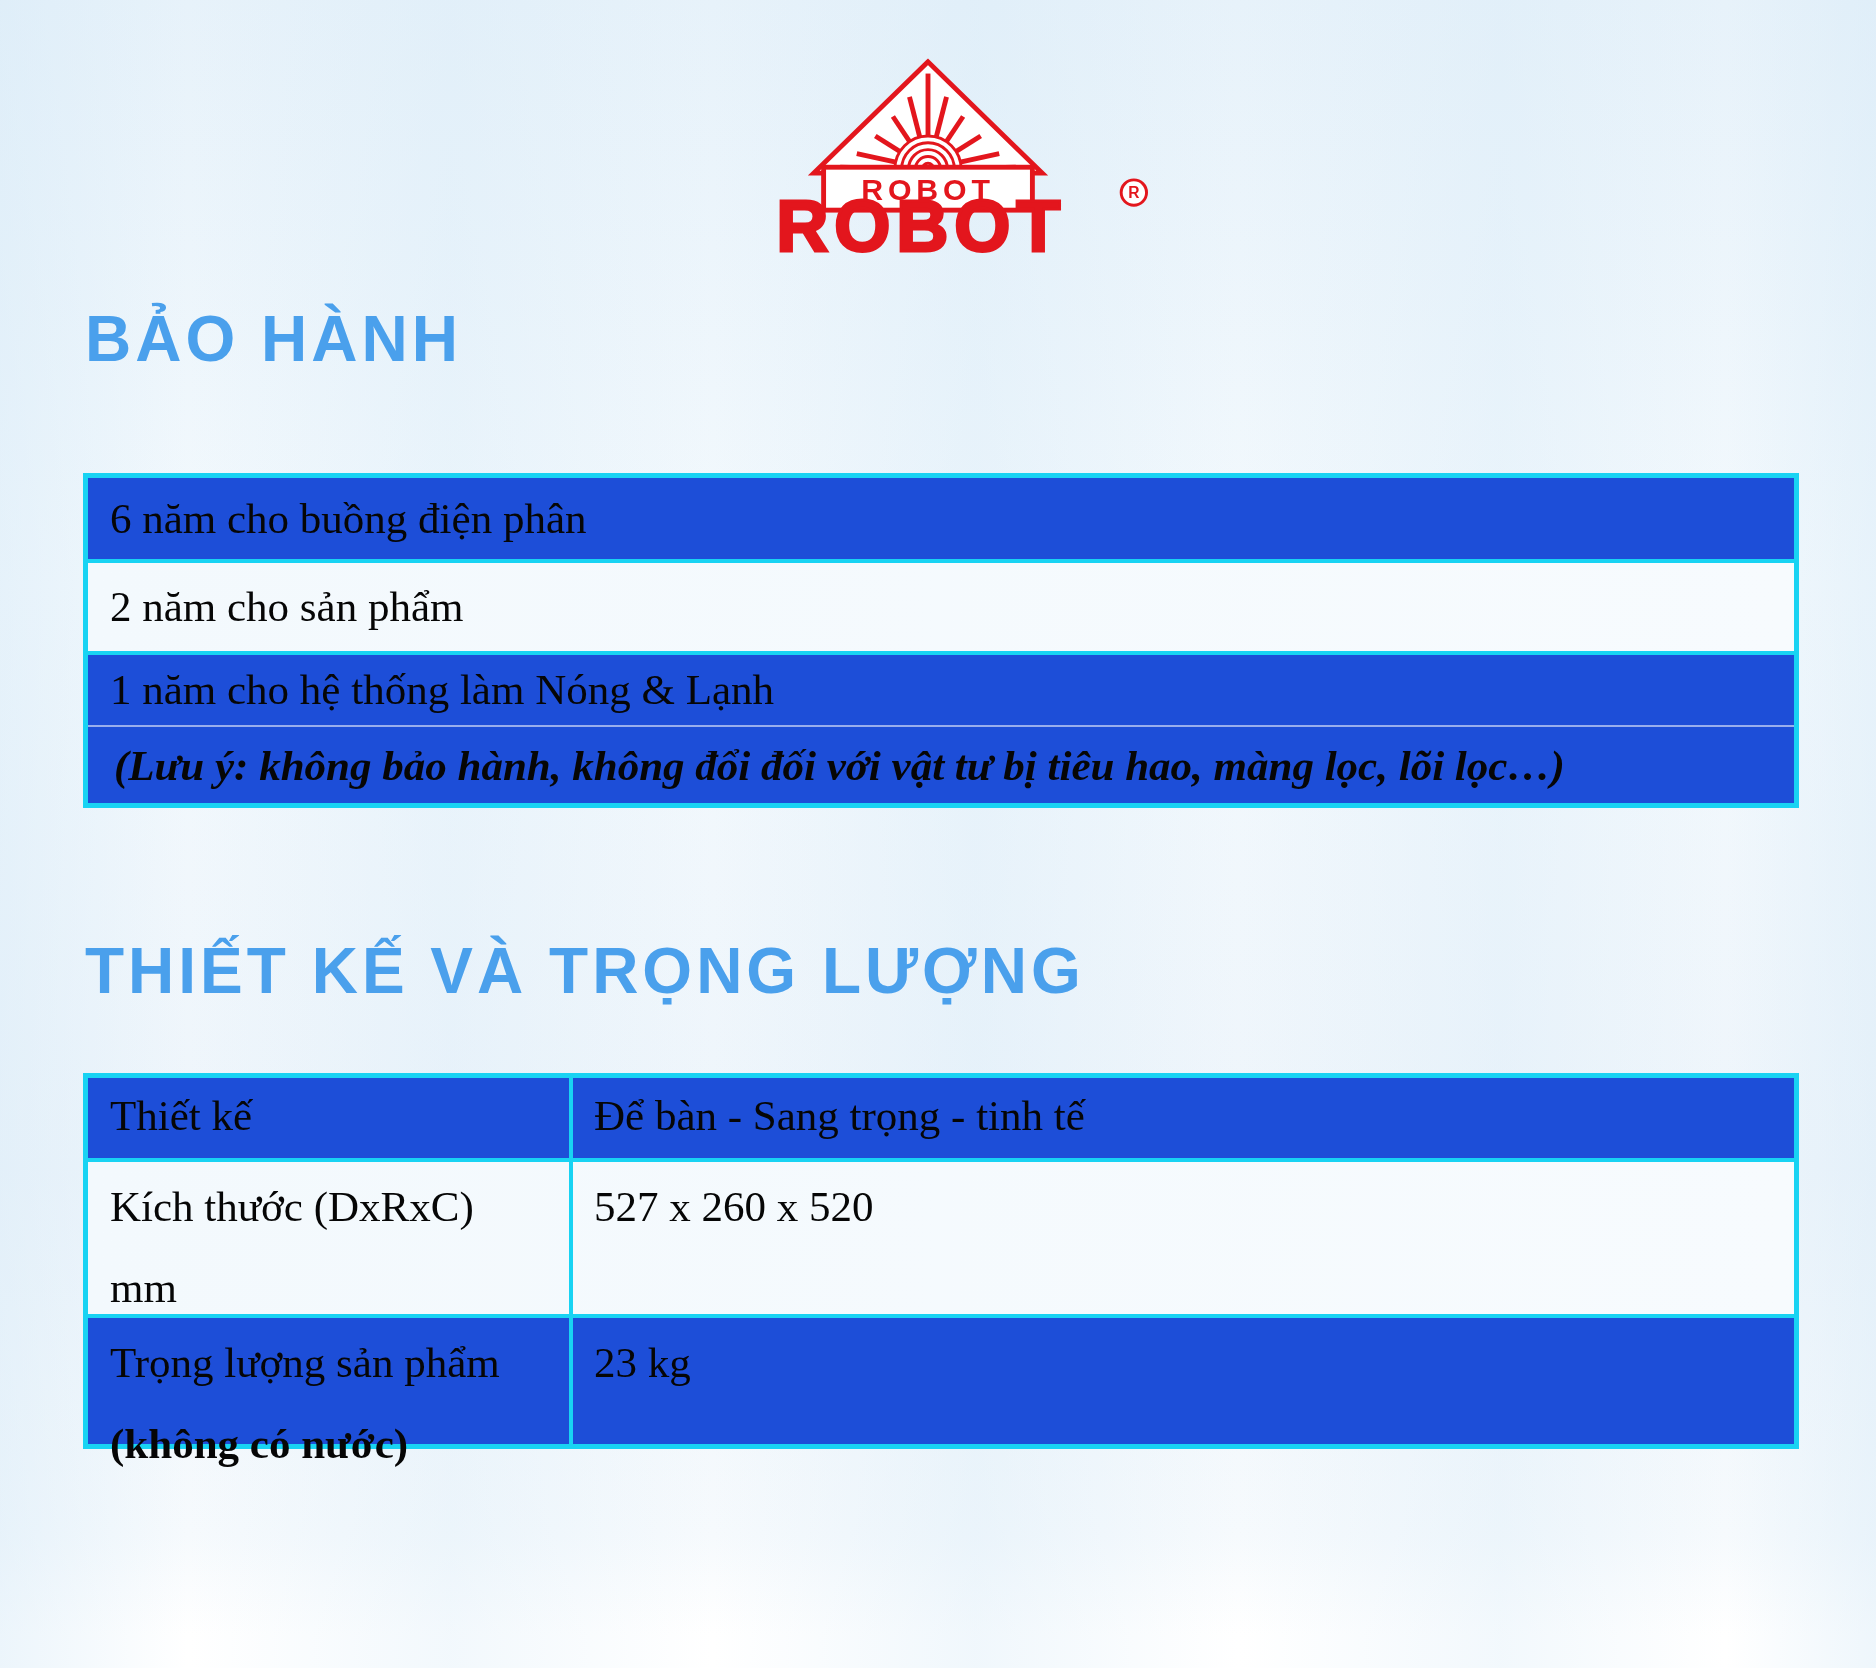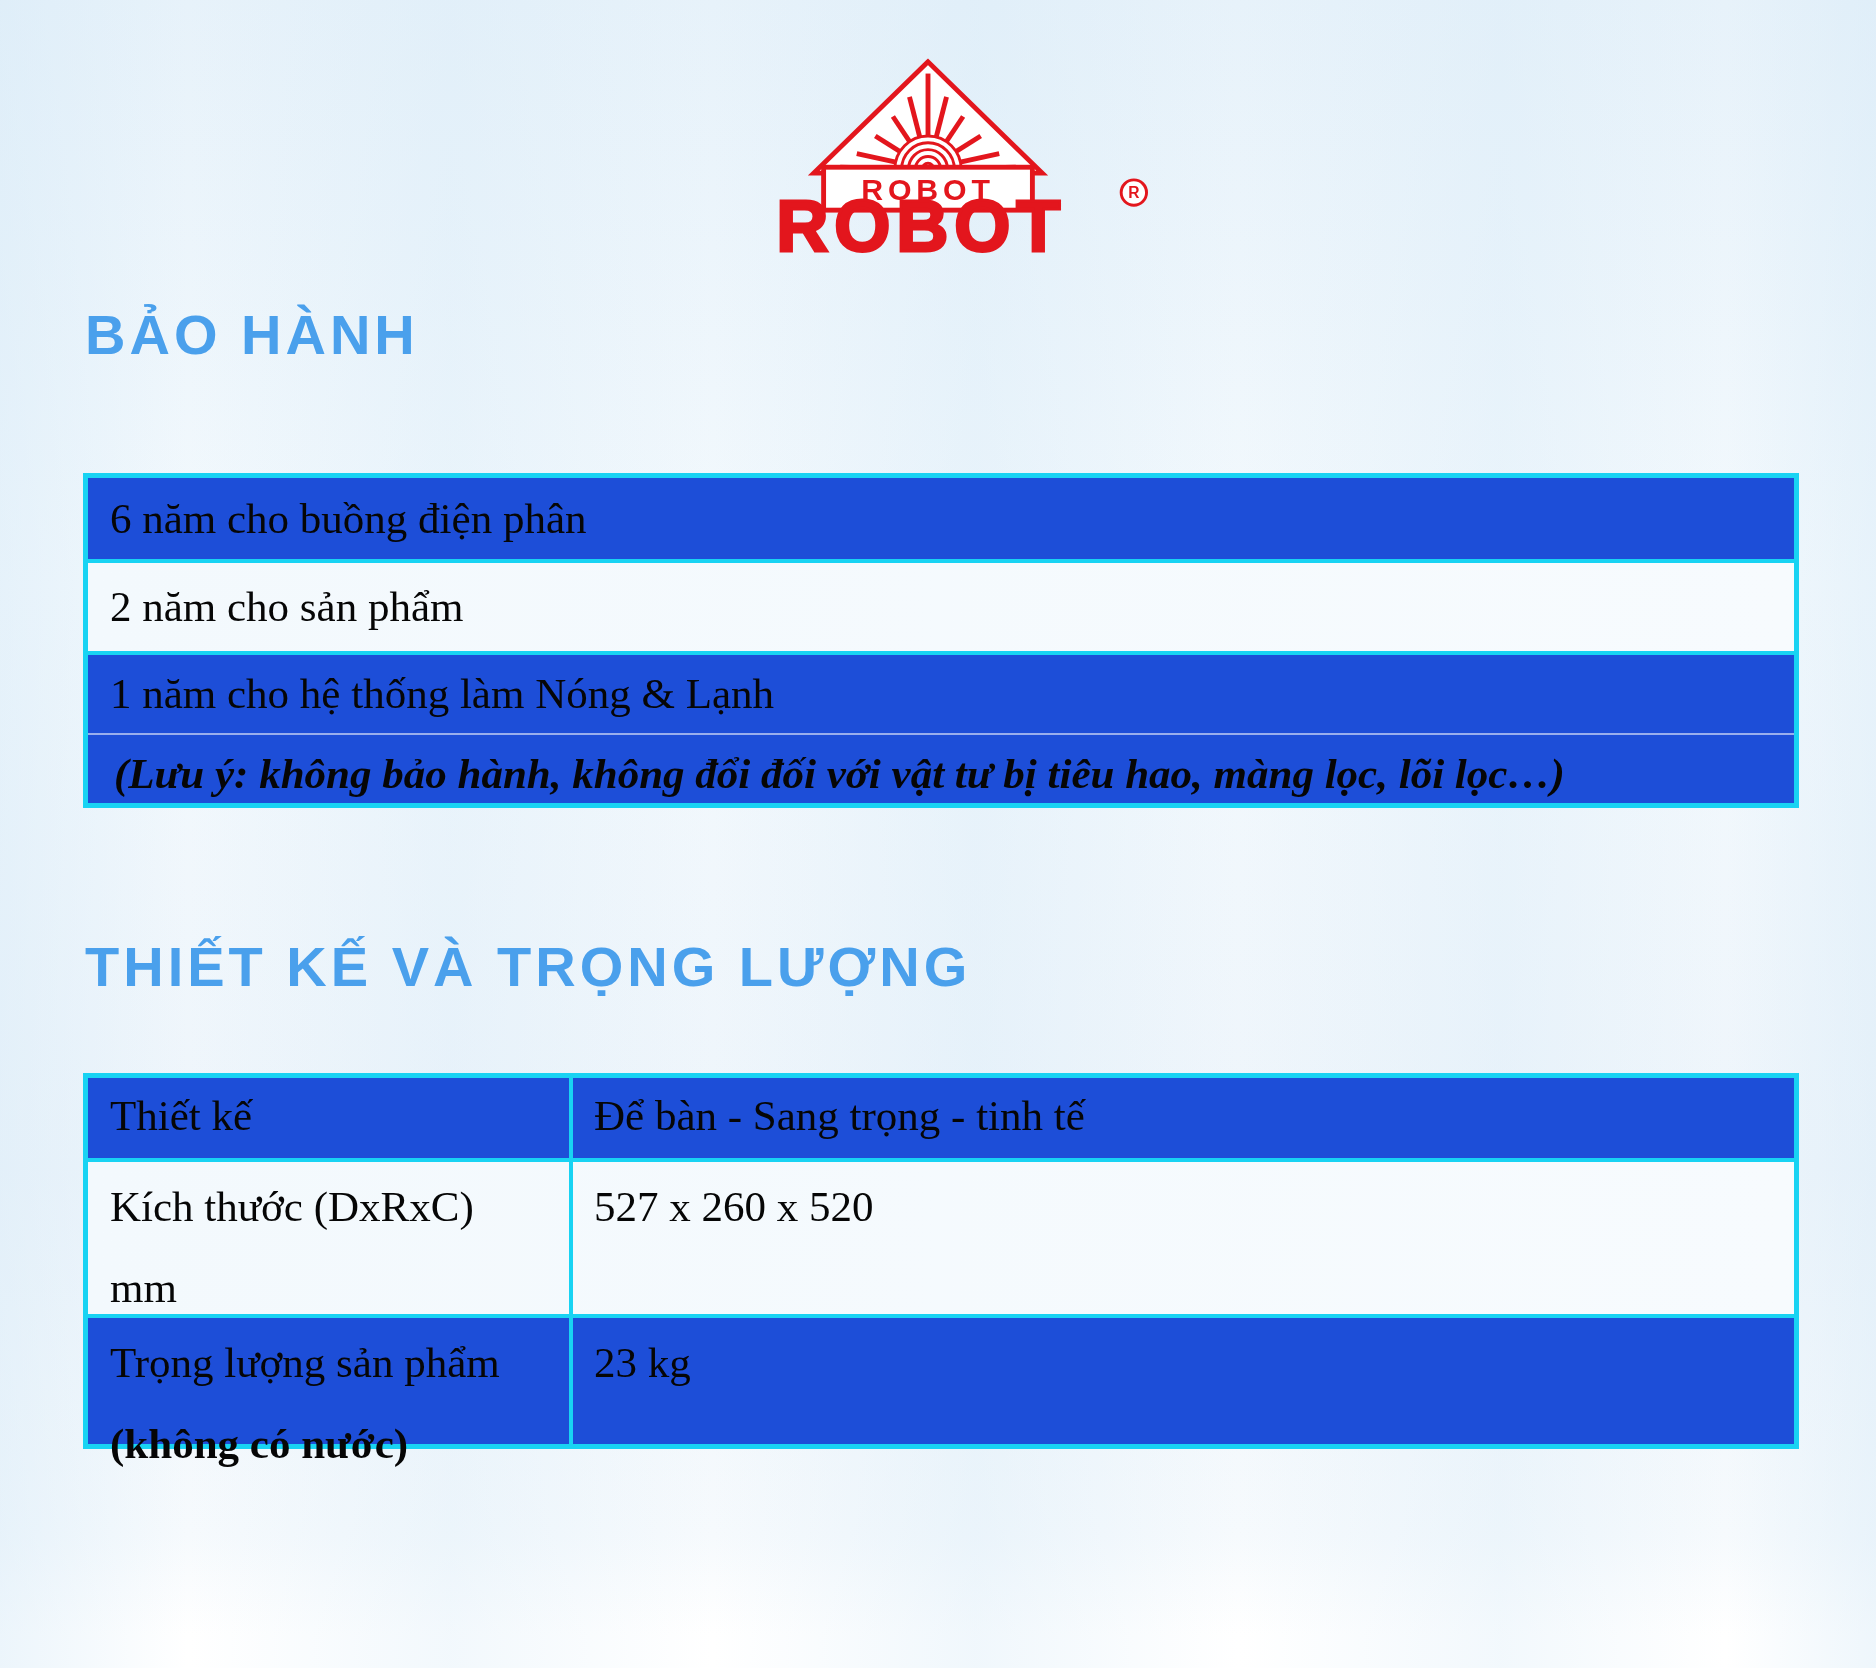--- a/index.html
+++ b/index.html
@@ -32,21 +32,21 @@
     height: 200px;
   }
   .logo svg { display: block; width: 100%; height: 100%; }
 
   
   .section-title {
     position: absolute;
     left: 85px;
     font-family: "Liberation Sans", "DejaVu Sans", sans-serif;
     font-weight: 700;
-    font-size: 56px;
+    font-size: 64px;
     letter-spacing: 4px;
     color: #4aa0ec;
     white-space: nowrap;
   }
   #warranty-title { top: 302px; }
   #design-title   { top: 934px; }
 
   
   .spec-table {
     position: absolute;
@@ -69,21 +69,21 @@
     color: #060606;
   }
 
   
   .w-row { display: flex; align-items: center; padding: 0 24px 0 22px; }
   #w-row-1 { height: 81px; }
   #w-row-2 { height: 92px; }
   #w-row-3 { display: block; height: 152px; padding: 0; }
   .w-line {
     display: flex; align-items: center;
-    height: 80px; padding: 0 24px 0 22px;
+    height: 72px; padding: 0 24px 0 22px;
   }
   .w-line-divider { border-bottom: 2px solid rgba(255,255,255,0.55); }
   .w-note {
     display: flex; align-items: center;
     height: 78px; padding: 0 24px 0 26px;
     font-style: italic; font-weight: 700;
   }
 
   
   .d-row { display: flex; align-items: stretch; }

